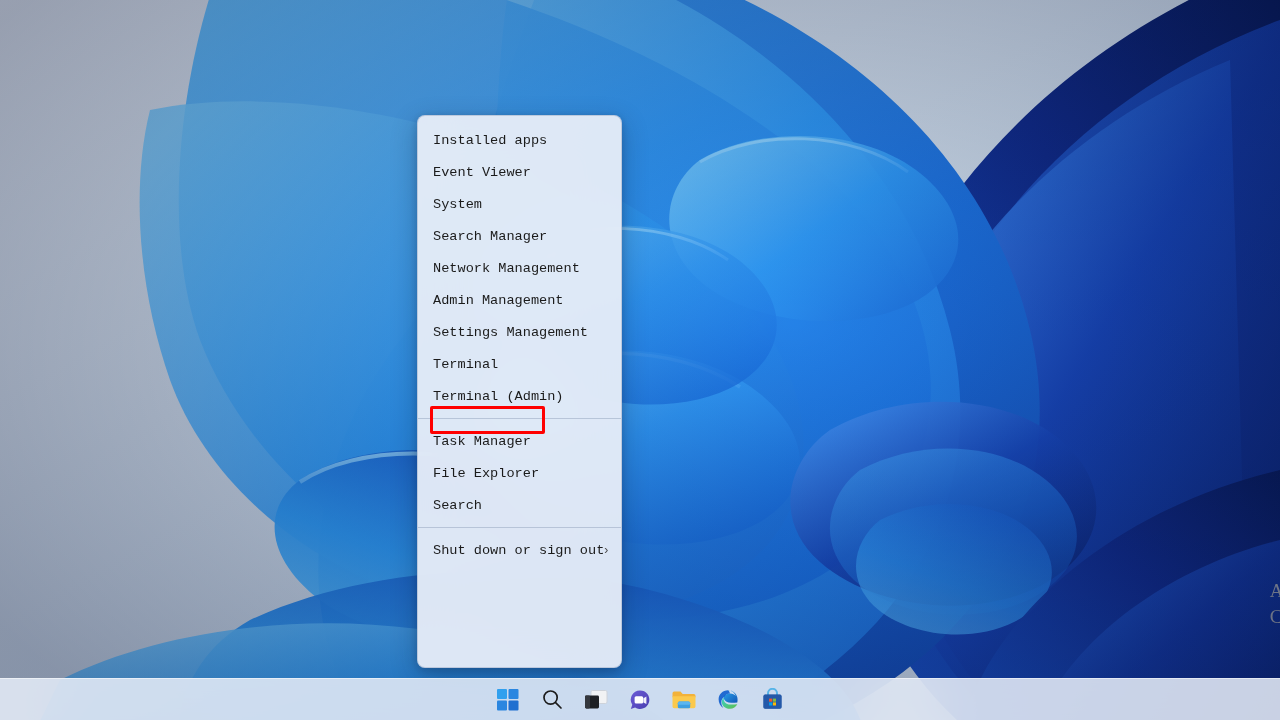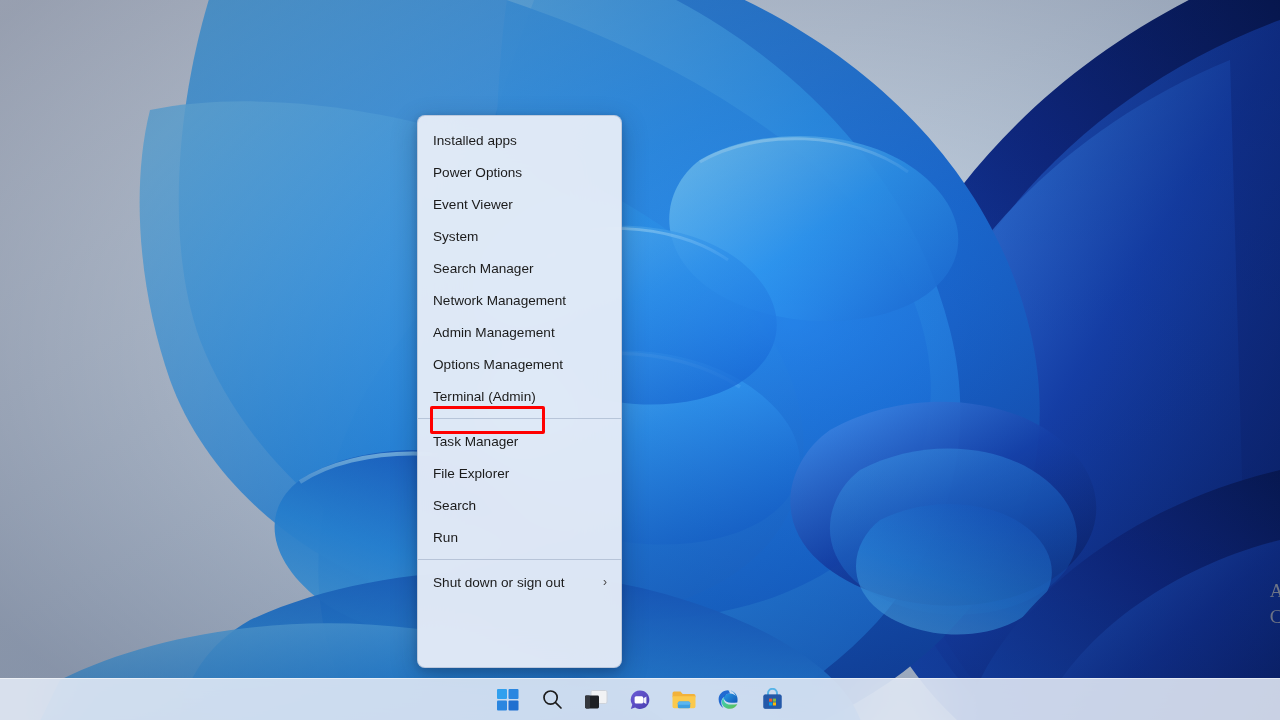--- a/index.html
+++ b/index.html
@@ -40,21 +40,21 @@
   .menu-item {
     height:32px;
     display:flex; align-items:center;
     padding:0 12px 0 15px;
     font-size:13.6px;
     color:#1b1b1b;
     cursor:default;
     white-space:nowrap;
     position:relative;
   }
-  .menu-item .lbl { flex:1 1 auto; }
+  .menu-item .lbl { flex:1 1 auto;font-family:Liberation Mono, monospace; }
   .chev {
     flex:0 0 auto;
     font-size:12px; color:#4a4a4a;
     line-height:1;
     padding-right:2px;
   }
   .separator {
     height:1px;
     margin:6px 0 6px 0;
     background:rgba(120,140,170,.38);
@@ -189,57 +189,54 @@
     <div>C</div>
   </div>
 </div>
 
 <div id="winx-menu">
 
   <div class="menu-item">
     <span class="lbl">Installed apps</span>
   </div>
   <div class="menu-item">
-    <span class="lbl">Power Options</span>
-  </div>
-  <div class="menu-item">
     <span class="lbl">Event Viewer</span>
   </div>
   <div class="menu-item">
     <span class="lbl">System</span>
   </div>
   <div class="menu-item">
     <span class="lbl">Search Manager</span>
   </div>
   <div class="menu-item">
     <span class="lbl">Network Management</span>
   </div>
   <div class="menu-item">
     <span class="lbl">Admin Management</span>
   </div>
   <div class="menu-item">
-    <span class="lbl">Options Management</span>
+    <span class="lbl">Settings Management</span>
+  </div>
+  <div class="menu-item">
+    <span class="lbl">Terminal</span>
   </div>
   <div class="menu-item">
     <span class="lbl">Terminal (Admin)</span>
   </div>
 
   <div class="separator"></div>
 
   <div class="menu-item">
     <span class="lbl">Task Manager</span>
   </div>
   <div class="menu-item">
     <span class="lbl">File Explorer</span>
   </div>
   <div class="menu-item">
     <span class="lbl">Search</span>
-  </div>
-  <div class="menu-item">
-    <span class="lbl">Run</span>
   </div>
 
   <div class="separator"></div>
 
   <div class="menu-item">
     <span class="lbl">Shut down or sign out</span>
     <span class="chev">›</span>
   </div>
   <div class="menu-item">
     

